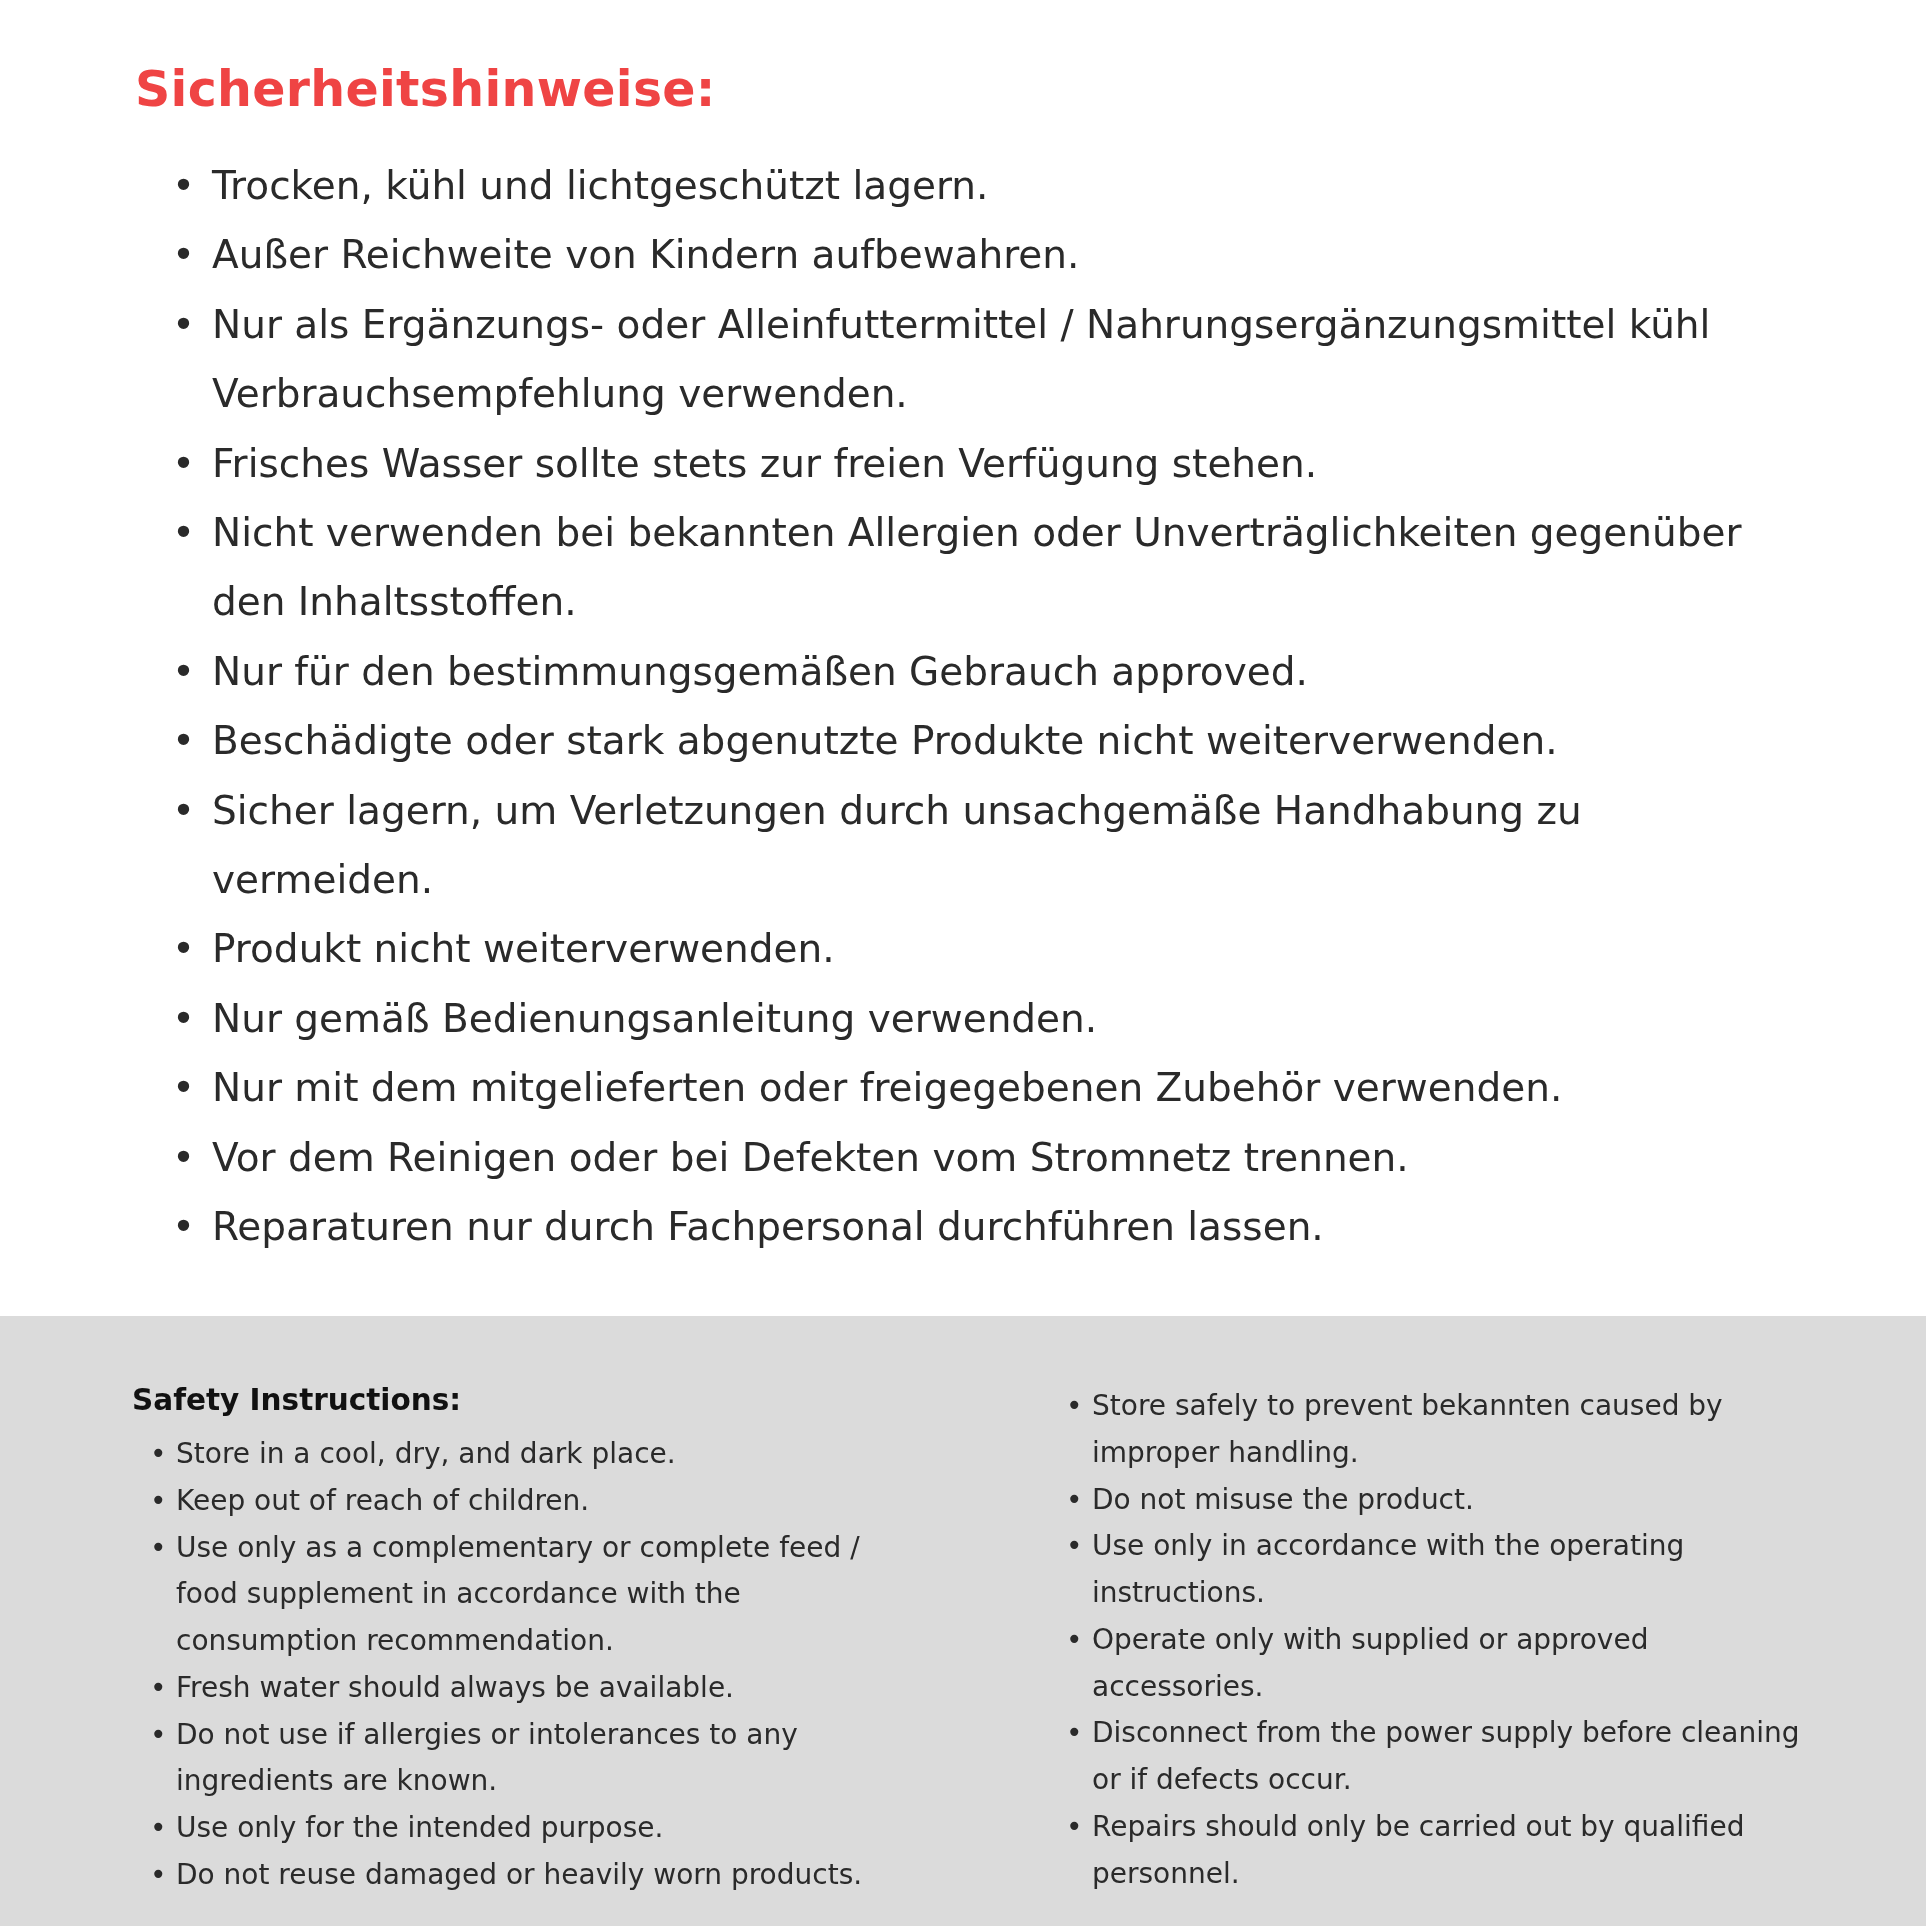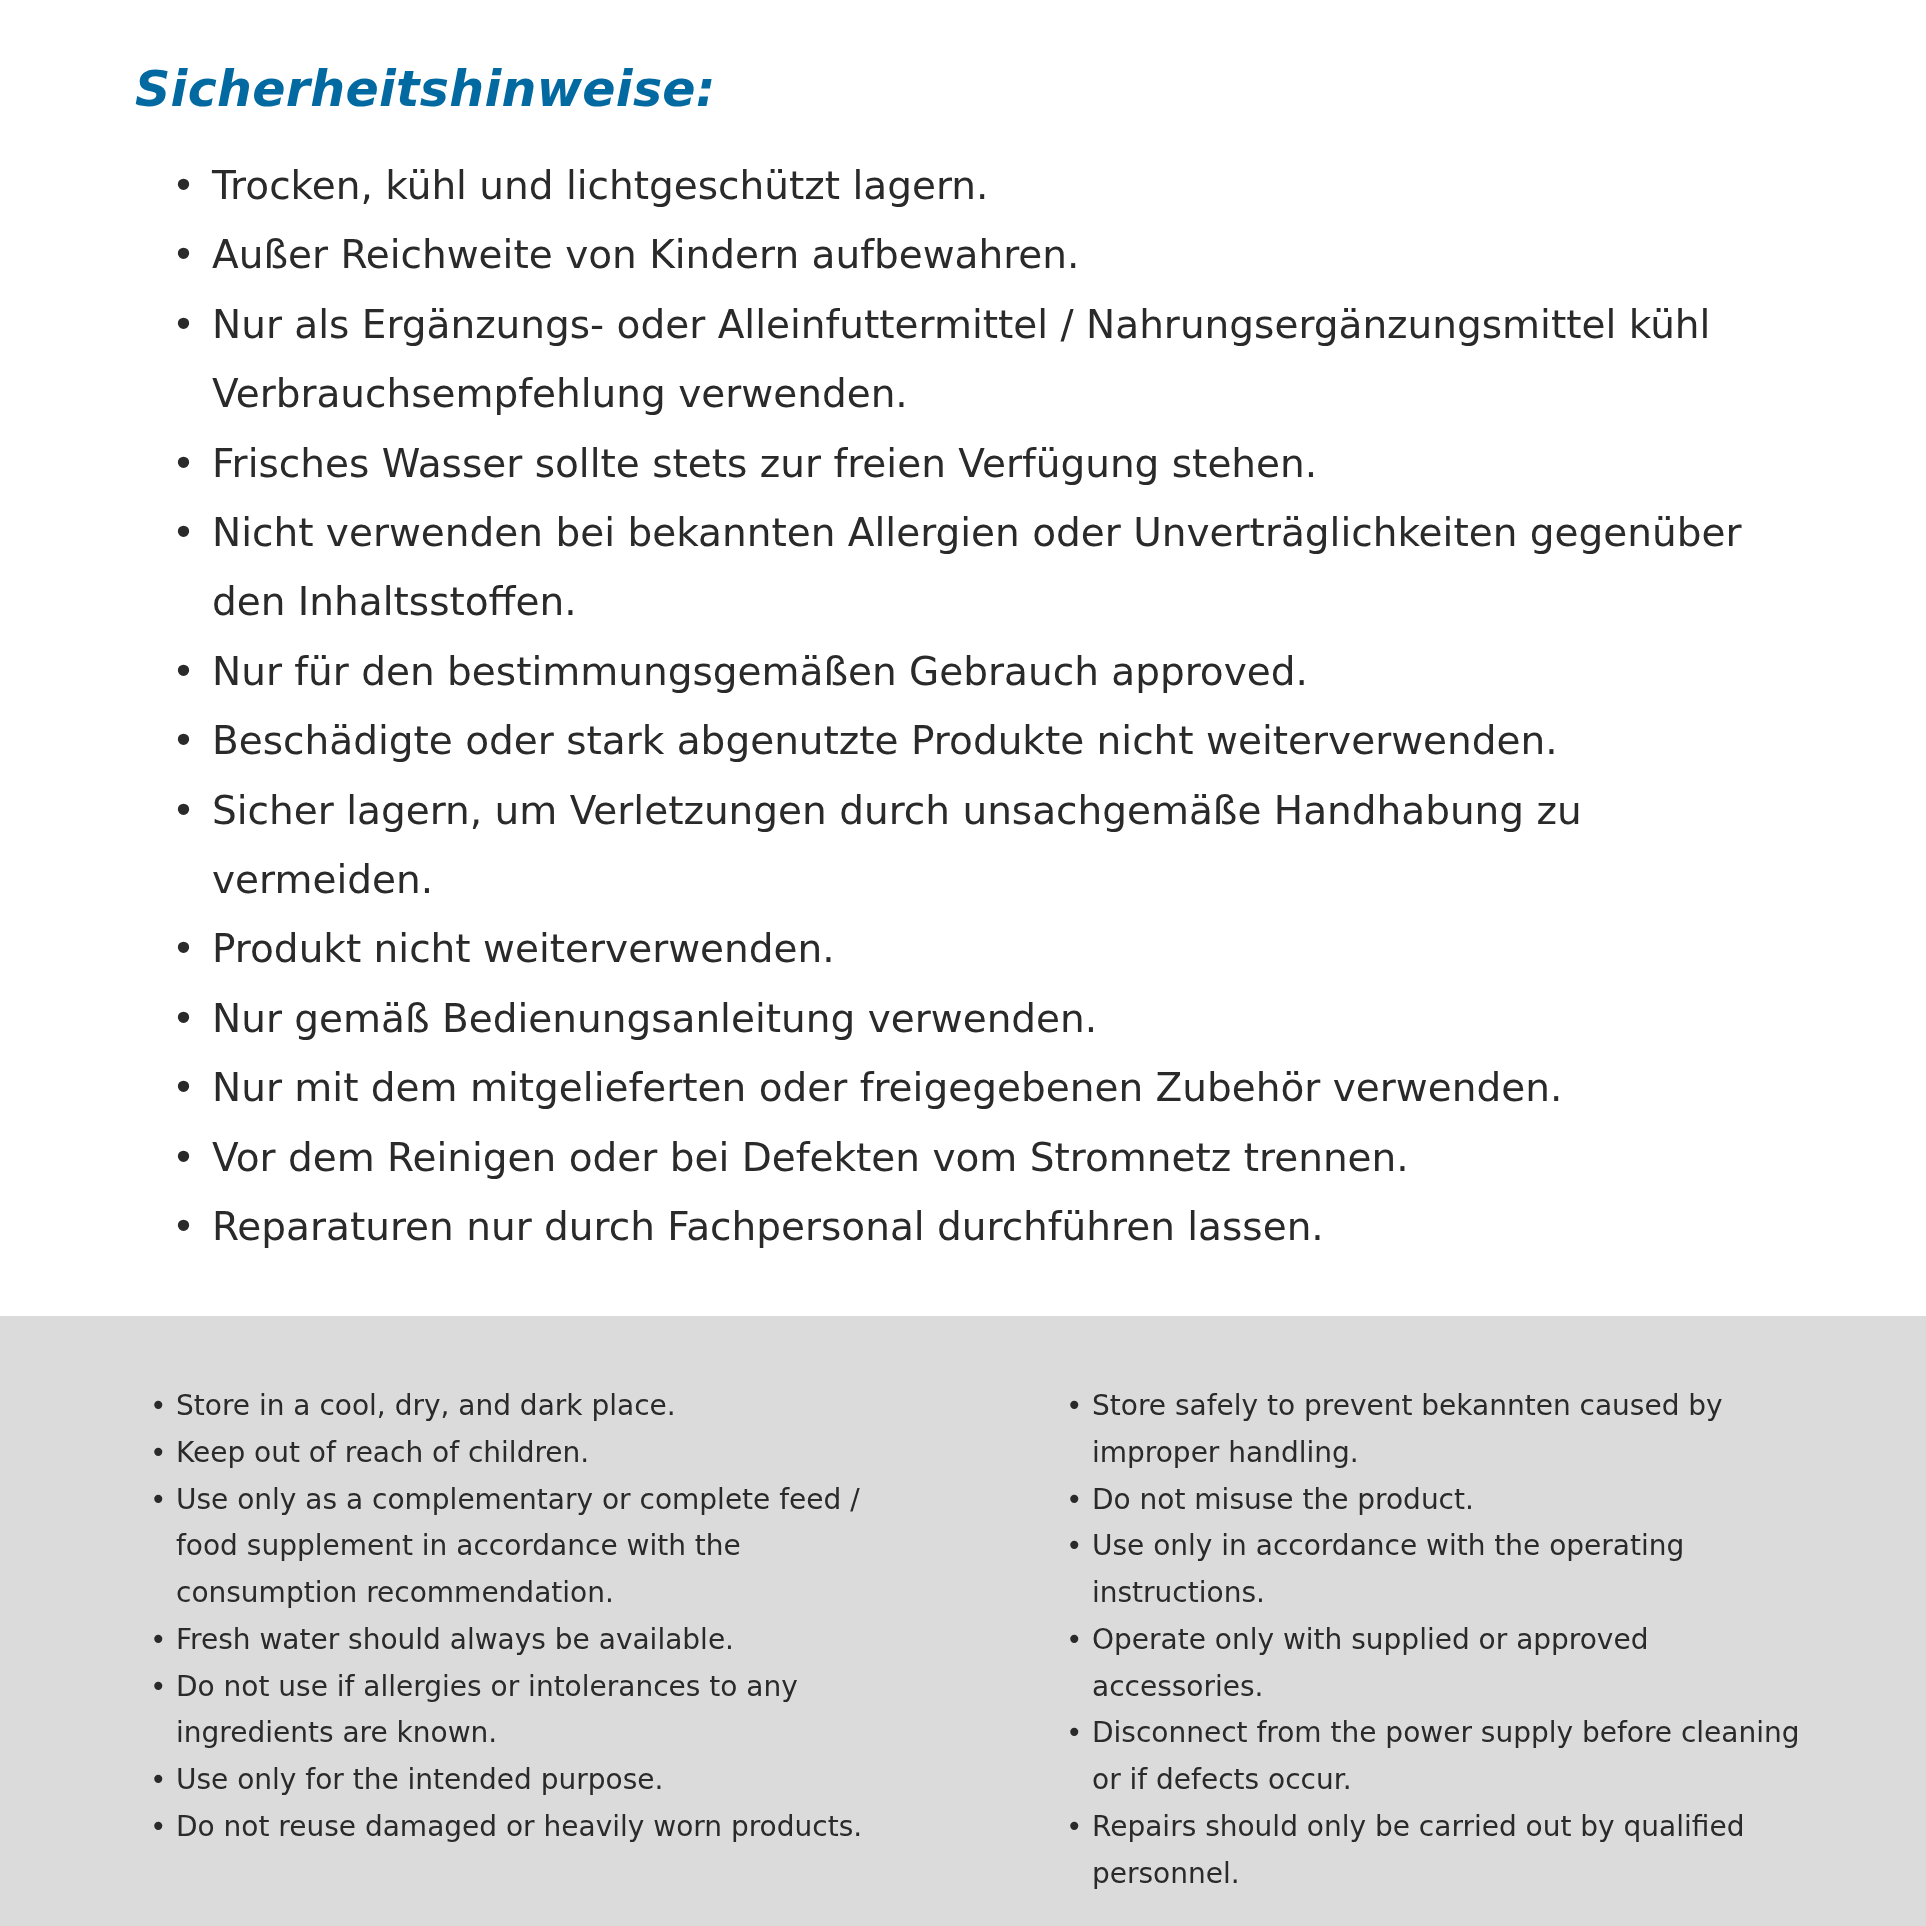--- a/index.html
+++ b/index.html
@@ -14,24 +14,23 @@
   }
 
   
   .german-section {
     height: 1316px;
     padding: 61px 116px 0 135px;
   }
   .german-title {
     font-size: 49px;
     font-weight: 700;
-    color: #0369a1;
+    color: #ef4444;
     margin: 0 0 33px 0;
     letter-spacing: 0.3px;
-    font-style: italic;
   }
   .german-list {
     max-width: 1644px;
     padding-left: 37px;
   }
   .german-list .row {
     display: flex;
     align-items: flex-start;
     font-size: 39px;
     line-height: 1.78;
@@ -151,20 +150,21 @@
         <div class="row">
           <span class="dot">•</span>
           <span class="txt">Reparaturen nur durch Fachpersonal durchführen lassen.</span>
         </div>
       </div>
   </section>
 
   <section class="english-section">
 
     <div class="col col-left">
+      <h2 class="english-title">Safety Instructions:</h2>
 
       <div class="english-list indented">
 
           <div class="row">
             <span class="dot">•</span>
             <span class="txt">Store in a cool, dry, and dark place.</span>
           </div>
 
           <div class="row">
             <span class="dot">•</span>

